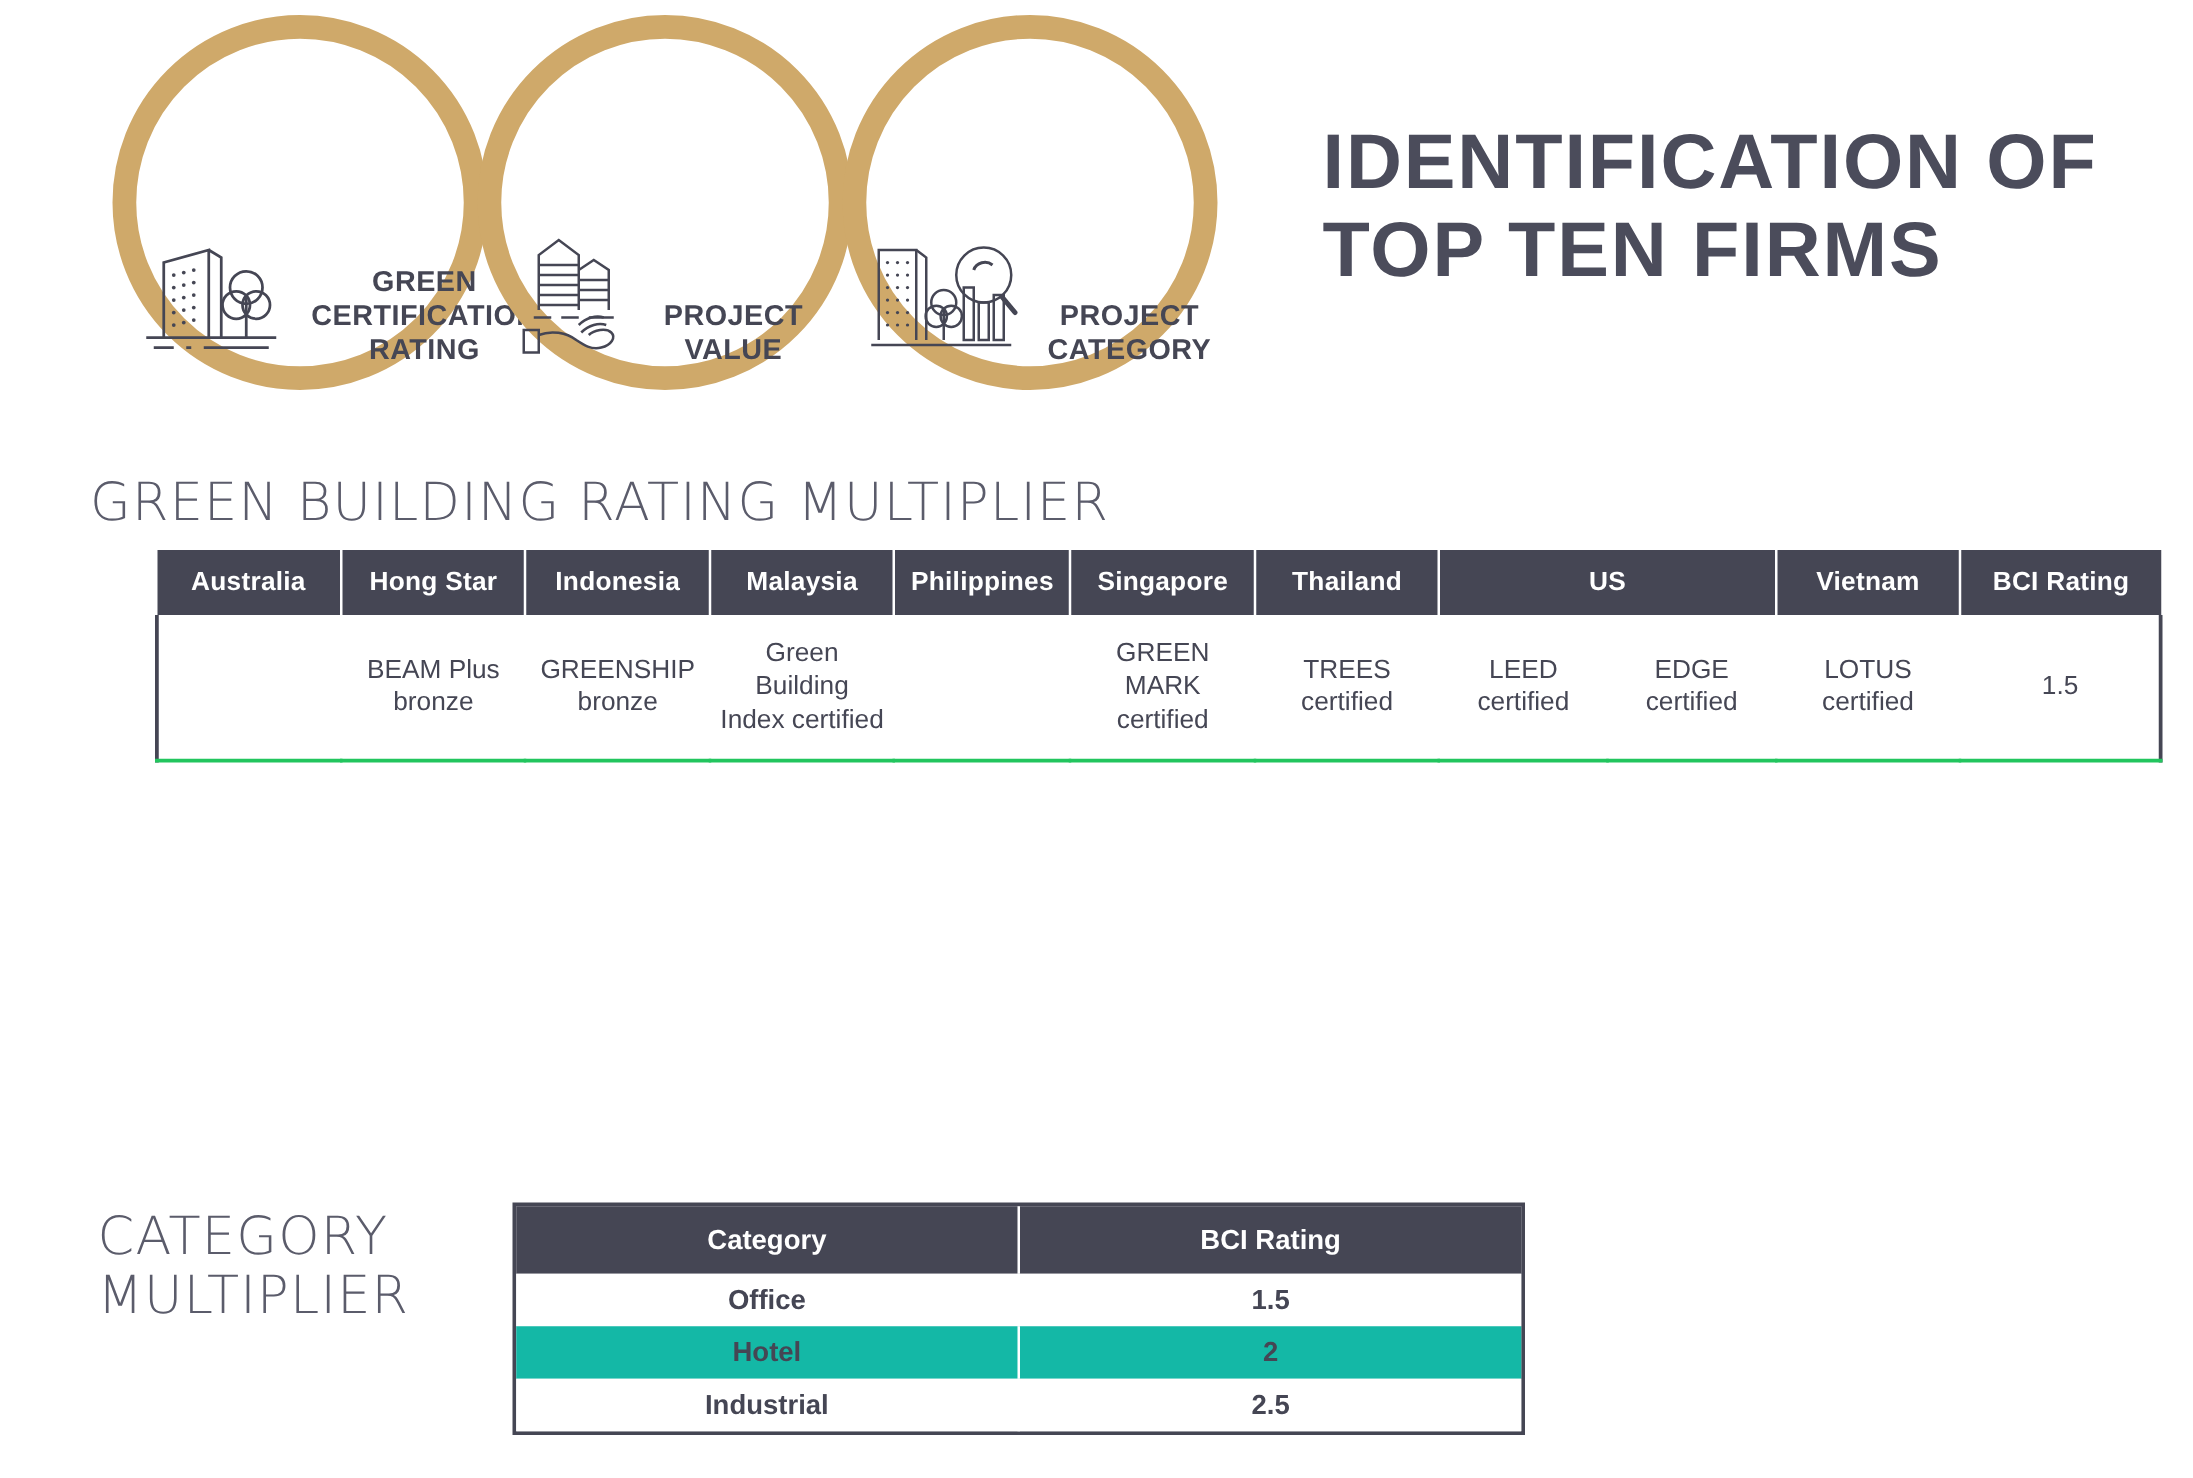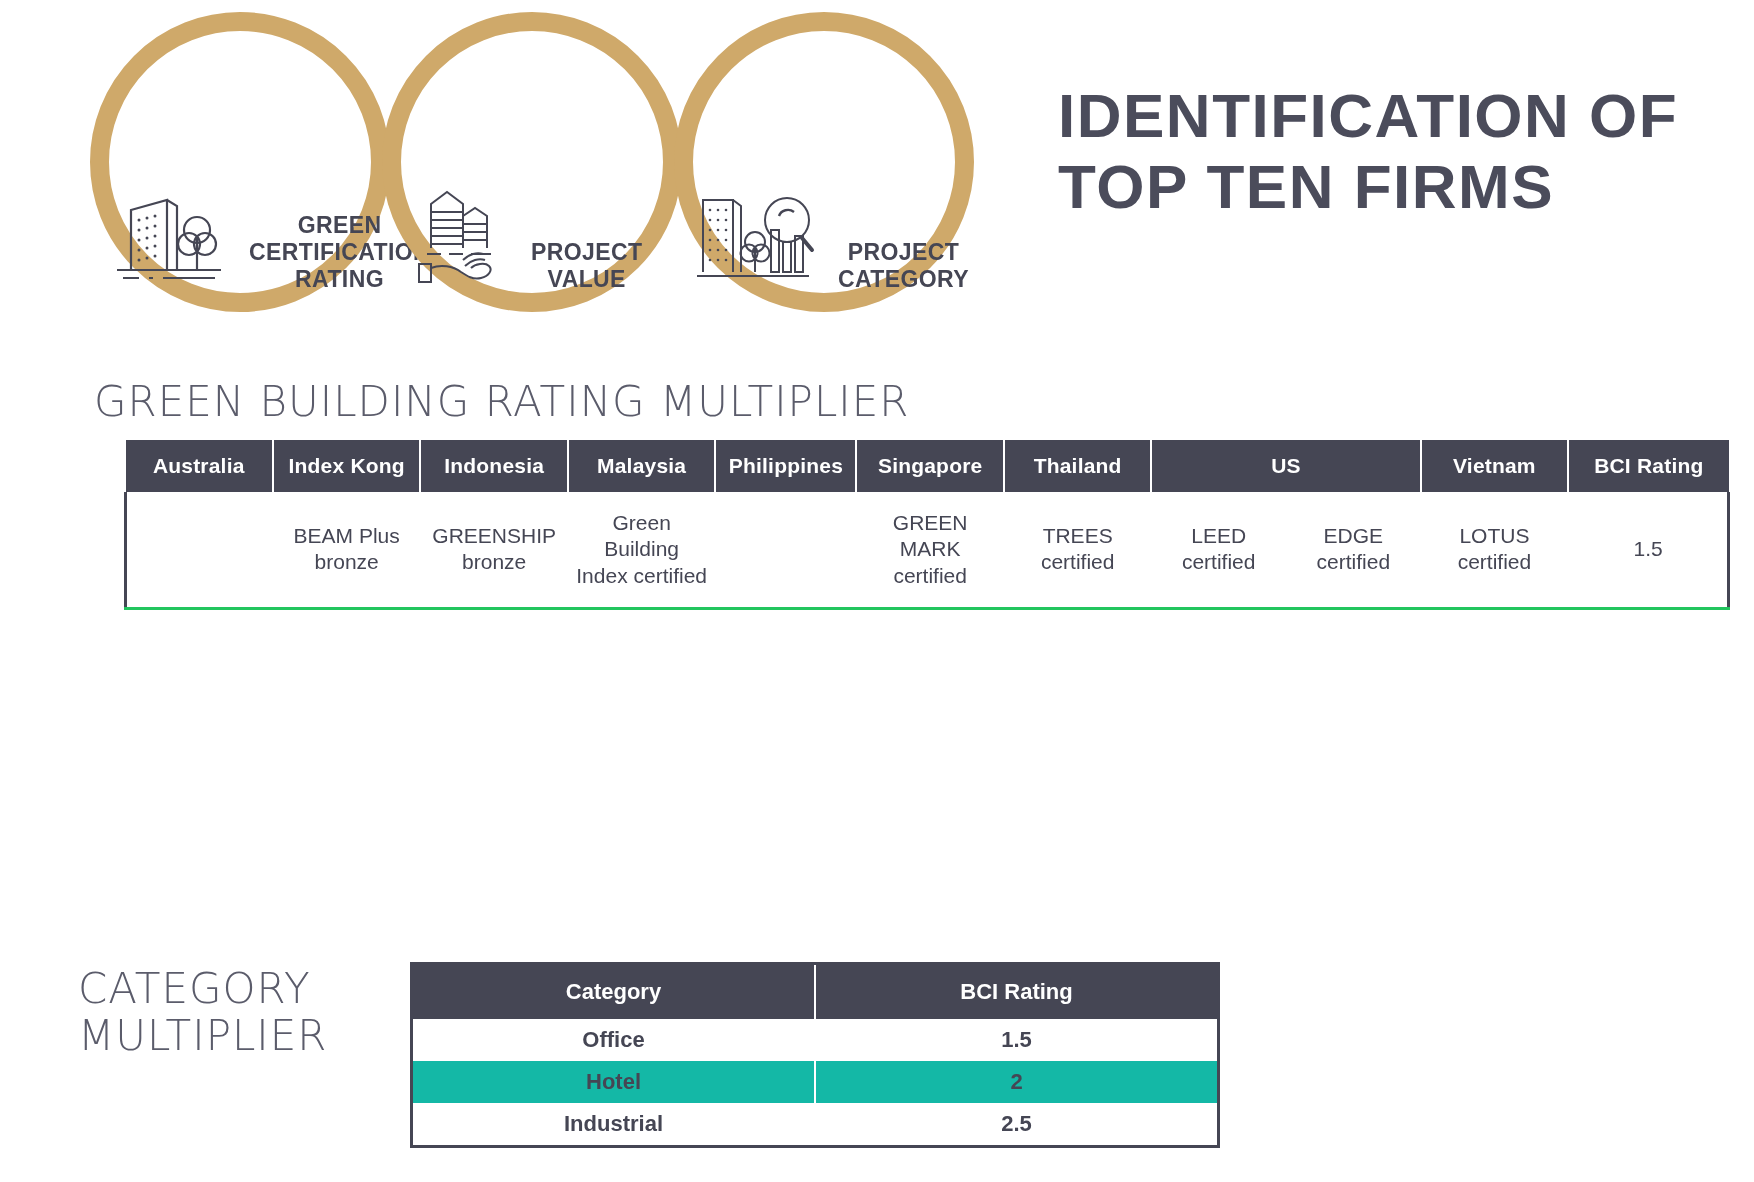--- a/index.html
+++ b/index.html
@@ -54,41 +54,41 @@
     font-size: 23px;
     line-height: 1.18;
     letter-spacing: 0.4px;
     color: #454654;
     white-space: pre-line;
   }
 
   #main-title {
     position: absolute;
     left: 1058px;
-    top: 81px;
+    top: 95px;
     width: 680px;
     font-weight: bold;
     font-size: 62px;
     line-height: 1.14;
     letter-spacing: 1.5px;
     color: #4b4c5b;
     white-space: pre-line;
   }
 
   
   .section-title-thin {
     font-family: "DejaVu Sans", sans-serif;
     font-weight: 300;
     color: #5b5c6b;
     letter-spacing: 1px;
   }
 
   #gbrm-title {
     position: absolute;
-    left: 94px;
+    left: 72px;
     top: 380px;
     font-size: 42px;
     line-height: 1.05;
   }
 
   #cat-title {
     position: absolute;
     left: 78px;
     top: 965px;
     font-size: 42px;
@@ -297,21 +297,21 @@
         <col style="width:9.2%">
         <col style="width:9.2%">
       <col style="width:8.4%">
         <col style="width:8.4%">
         <col style="width:9.2%">
         <col style="width:10.0%">
     </colgroup>
     <thead>
       <tr>
         <th>Australia</th>
-        <th>Index Kong</th>
+        <th>Hong Star</th>
         <th>Indonesia</th>
         <th>Malaysia</th>
         <th>Philippines</th>
         <th>Singapore</th>
         <th>Thailand</th>
         <th colspan="2">US</th>
         <th>Vietnam</th>
         <th>BCI Rating</th>
       </tr>
     </thead>

